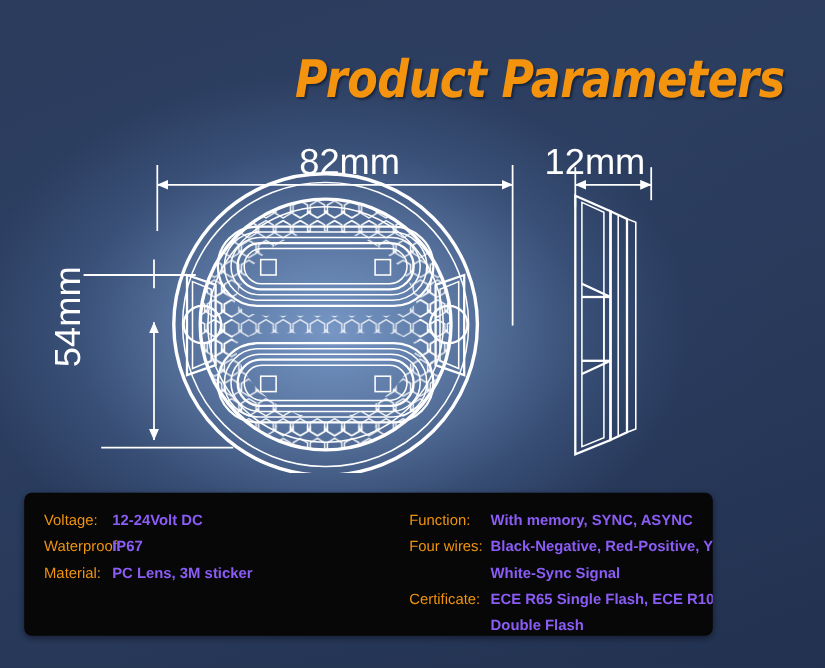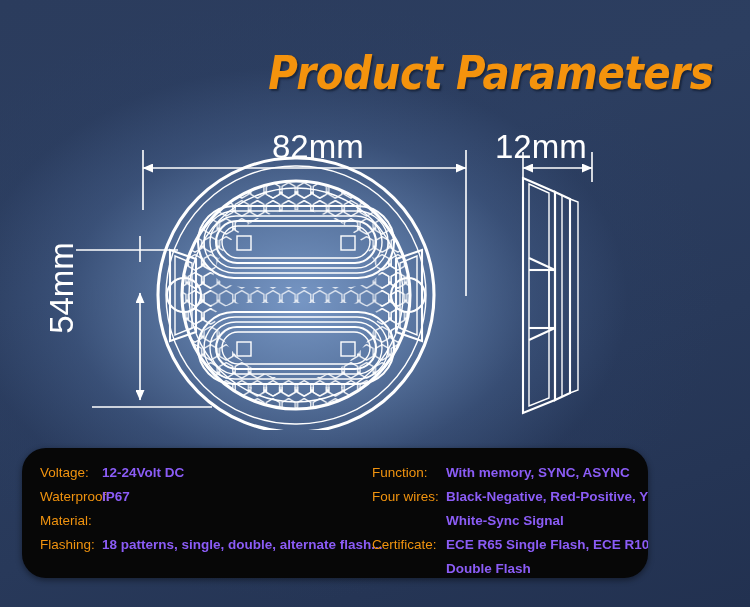--- a/index.html
+++ b/index.html
@@ -84,21 +84,21 @@
   }
 
   
   #spec-panel {
     position: absolute;
     left: 22px;
     top: 448px;
     width: 626px;
     height: 130px;
     background: #070707;
-    border-radius: 24px;
+    border-radius: 7px;
     box-shadow: 0 2px 6px rgba(0,0,0,0.45);
     overflow: hidden;
   }
   .spec-col {
     position: absolute;
     top: 14px;
   }
   #spec-col-left  { left: 18px; width: 320px; }
   #spec-col-right { left: 326px; width: 372px; }
 
@@ -266,24 +266,21 @@
       <div class="spec-row">
         <span class="spec-key">Voltage:</span>
         <span class="spec-val">12-24Volt DC</span>
       </div>
       <div class="spec-row">
         <span class="spec-key">Waterproof:</span>
         <span class="spec-val">IP67</span>
       </div>
       <div class="spec-row">
         <span class="spec-key">Material:</span>
-      </div>
-      <div class="spec-row">
-        <span class="spec-key">Flashing:</span>
-        <span class="spec-val">18 patterns, single, double, alternate flash...</span>
+        <span class="spec-val">PC Lens, 3M sticker</span>
       </div>
     </div>
 
     <div class="spec-col" id="spec-col-right">
       <div class="spec-row">
         <span class="spec-key">Function:</span>
         <span class="spec-val">With memory, SYNC, ASYNC</span>
       </div>
       <div class="spec-row">
         <span class="spec-key">Four wires:</span>

